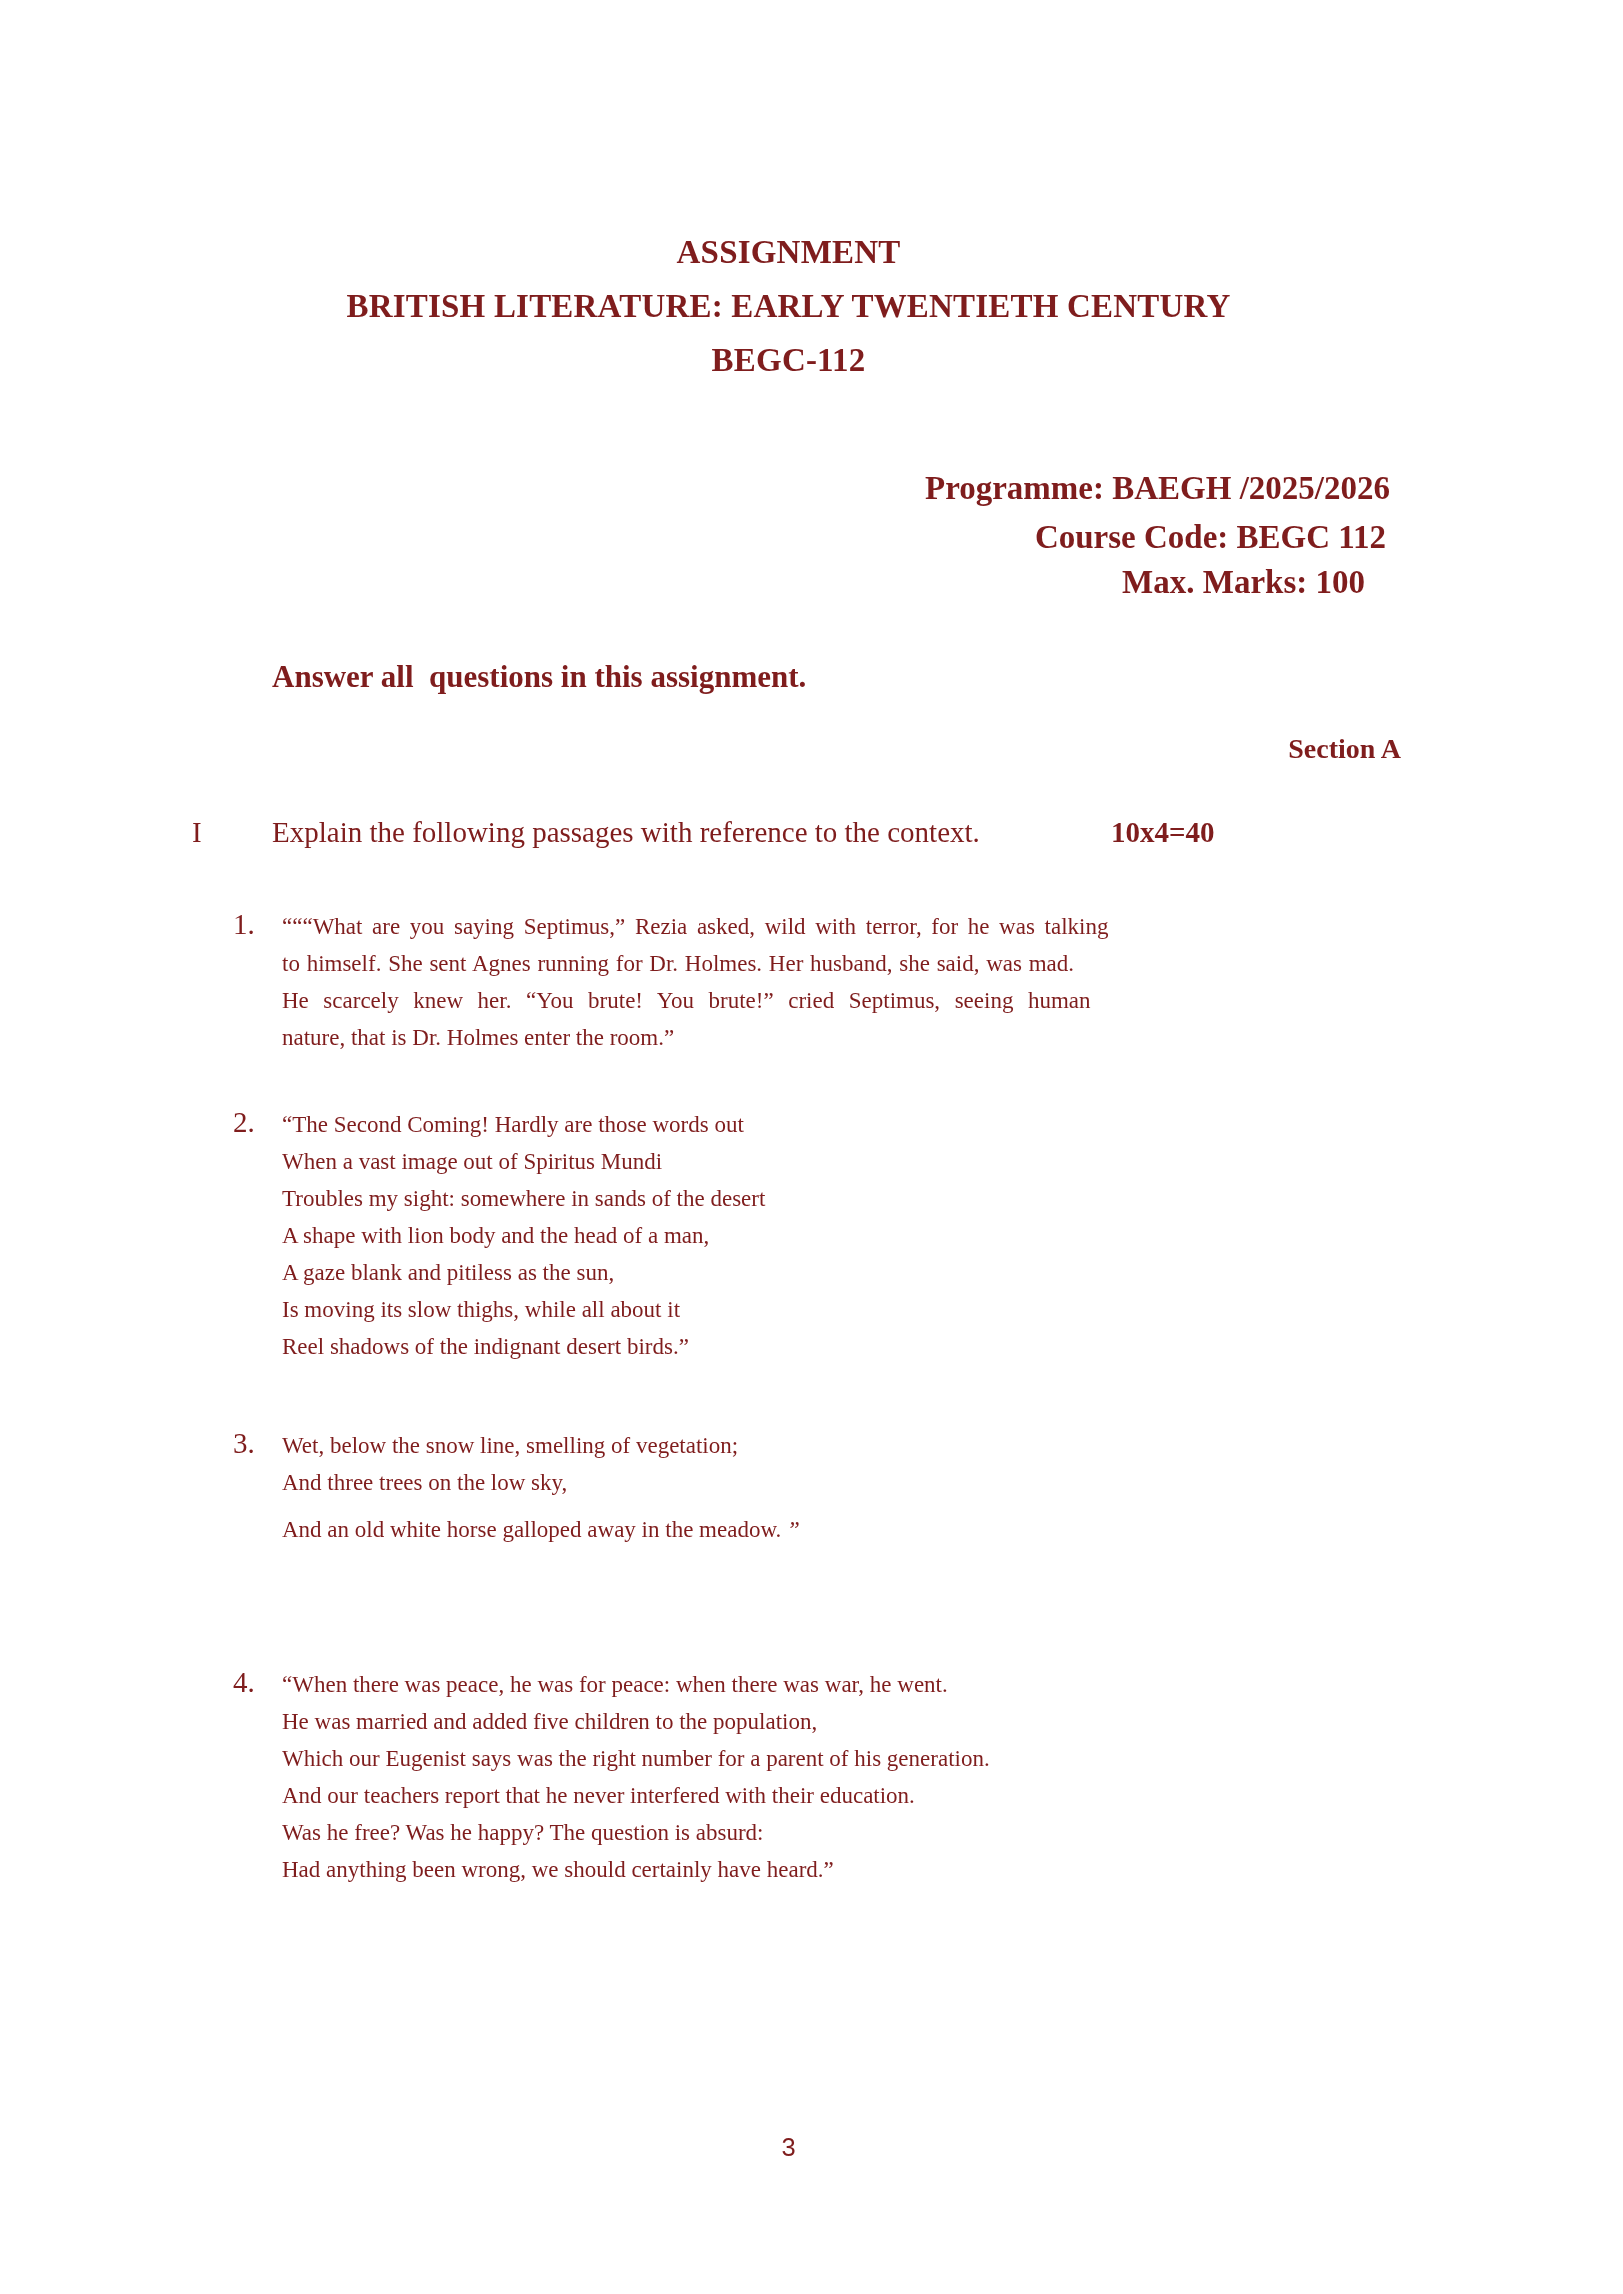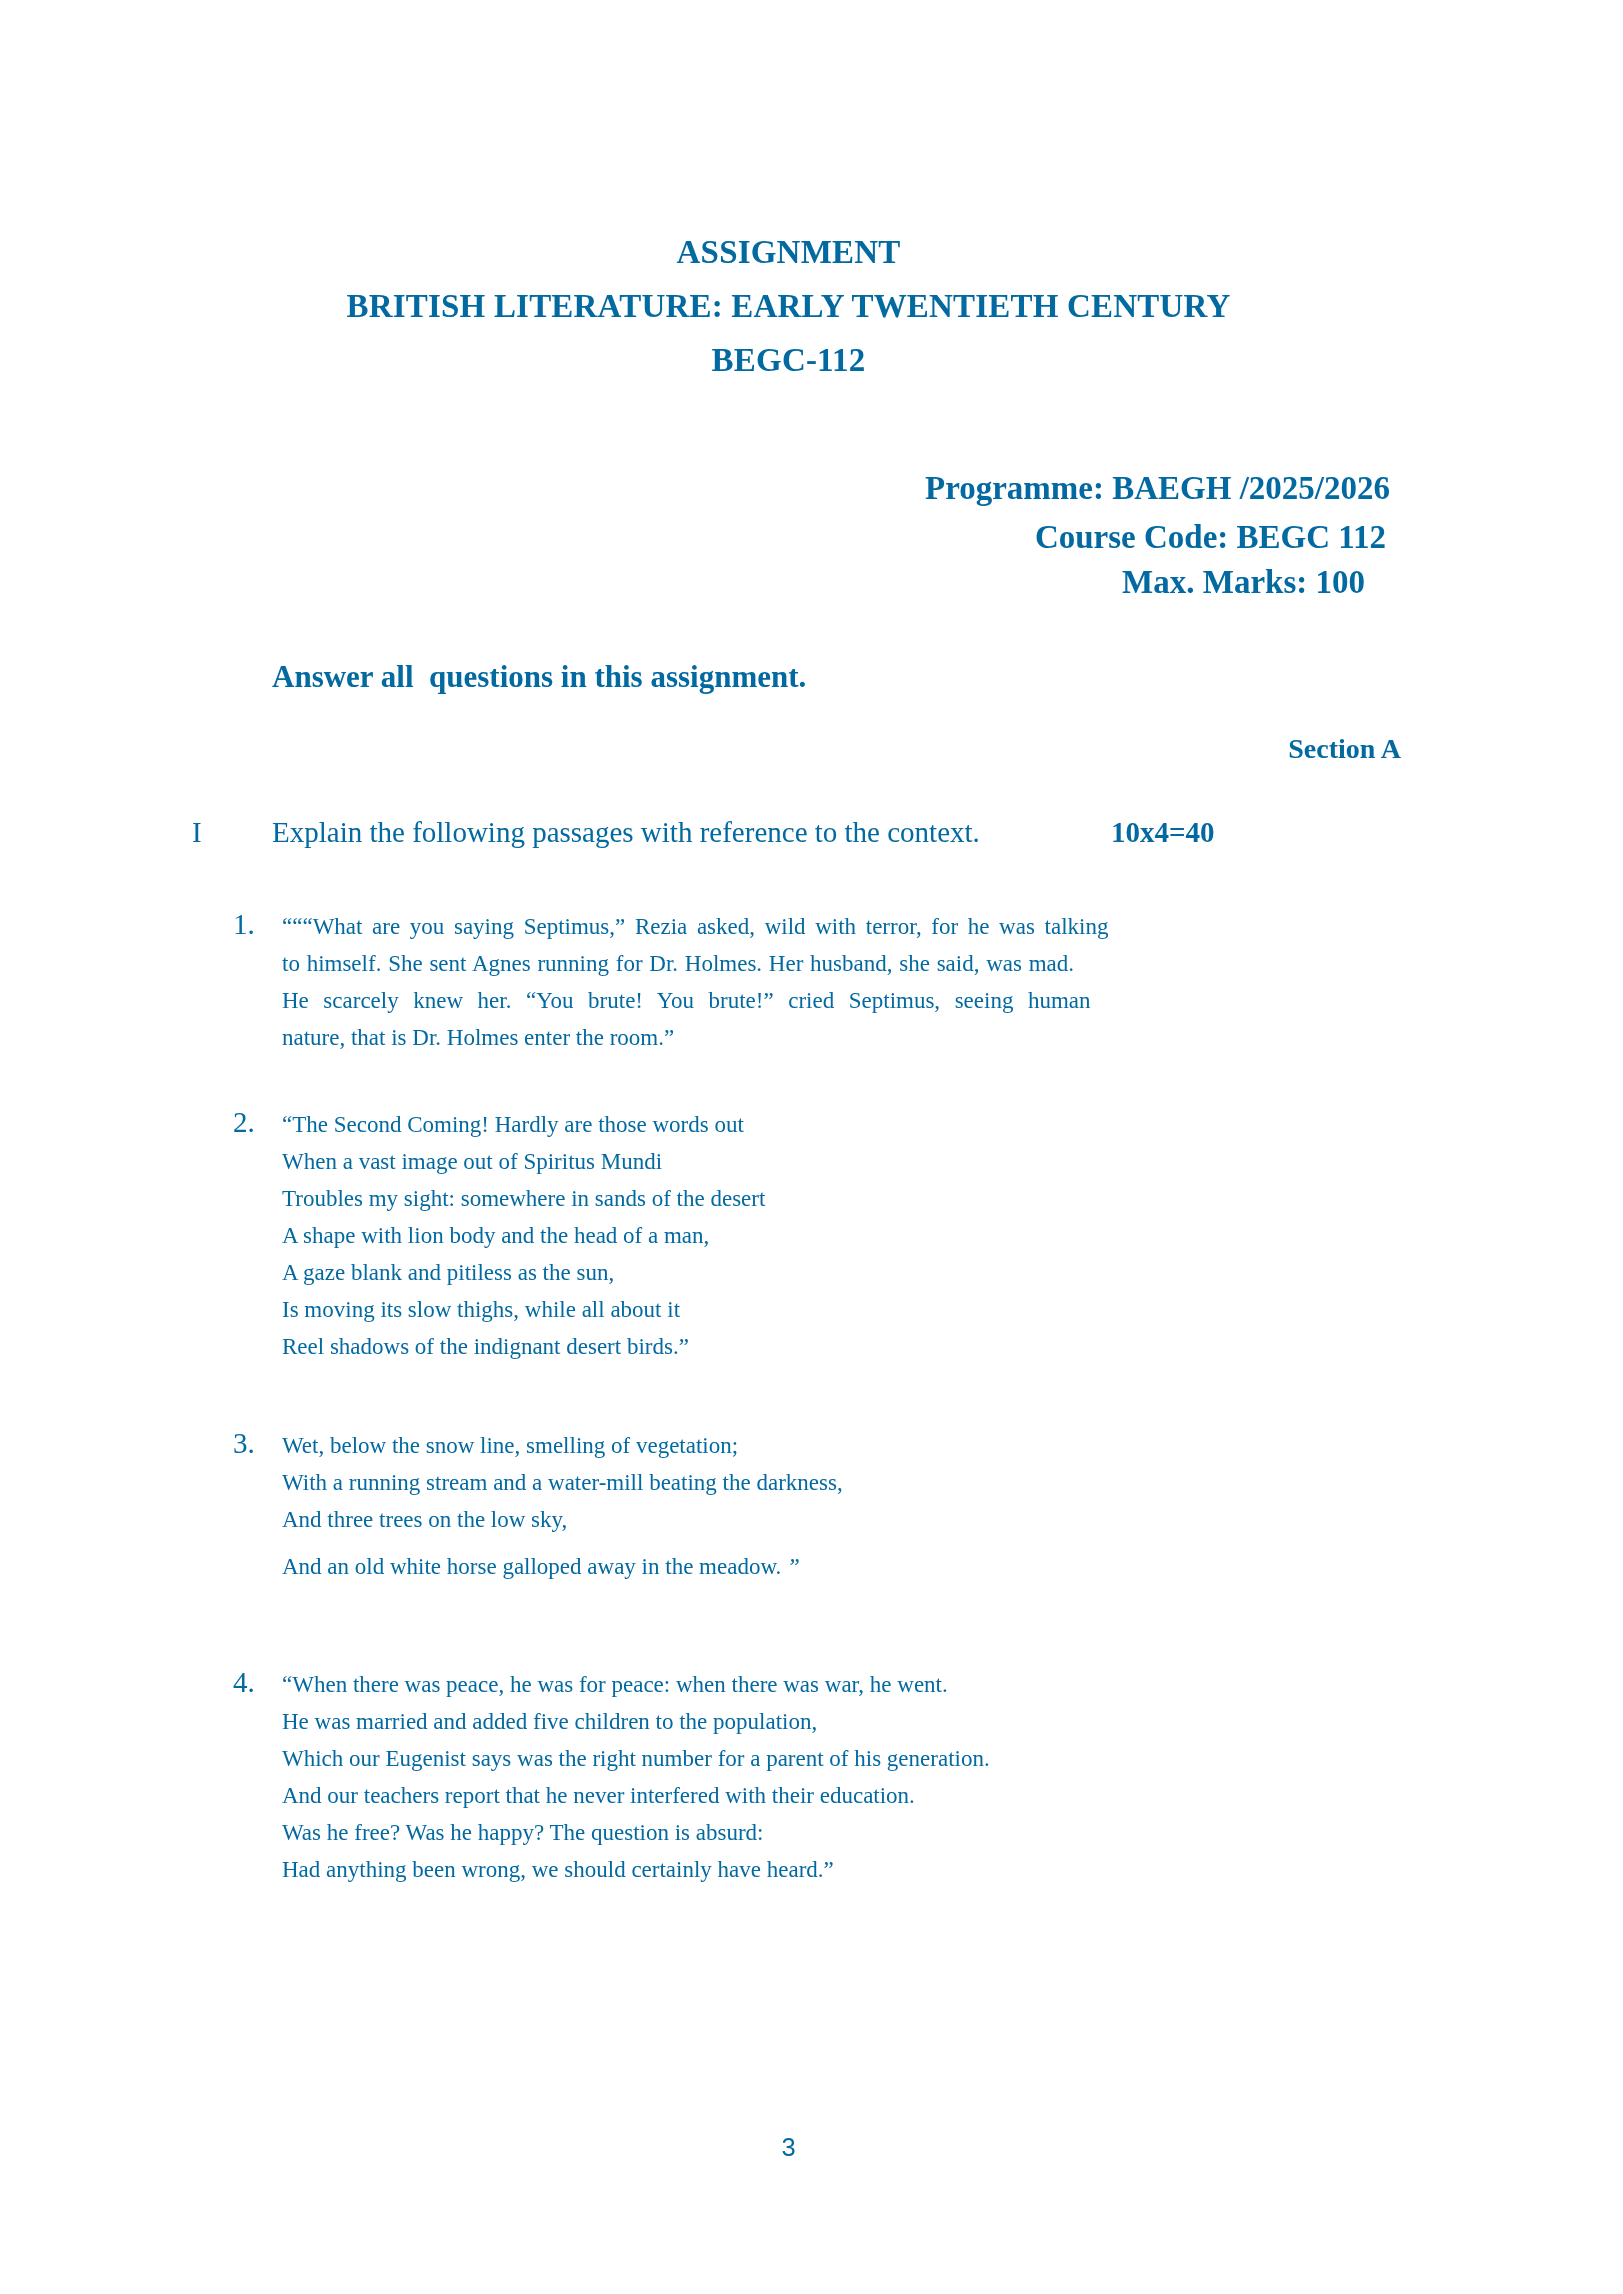--- a/index.html
+++ b/index.html
@@ -2,21 +2,21 @@
 <html><head>
 <meta charset="utf-8">
 <style>
   html, body { margin: 0; padding: 0; background: #e8e8e8; }
   .page {
     position: relative;
     width: 1623px;
     height: 2295px;
     margin: 0 auto;
     background: #ffffff;
-    color: #0369a1;
+    color: #7f1d1d;
     font-family: "Liberation Serif", serif;
     overflow: hidden;
   }
   .abs { position: absolute; }
   .center-col {
     left: 176px;
     width: 1225px;
     text-align: center;
   }
   .title-line {
@@ -108,21 +108,20 @@
     <div class="line">Troubles my sight: somewhere in sands of the desert</div>
     <div class="line">A shape with lion body and the head of a man,</div>
     <div class="line">A gaze blank and pitiless as the sun,</div>
     <div class="line">Is moving its slow thighs, while all about it</div>
     <div class="line">Reel shadows of the indignant desert birds.”</div>
   </div>
 
   <div class="abs list-num" style="top:1427px; left:233px">3.</div>
   <div class="abs passage" style="top:1427px; left:282px">
     <div class="line">Wet, below the snow line, smelling of vegetation;</div>
-    <div class="line">With a running stream and a water-mill beating the darkness,</div>
     <div class="line">And three trees on the low sky,</div>
     <div class="line gap-top"><span>And an old white horse galloped away in the meadow. </span><span class="italic-quote">”</span></div>
   </div>
 
   <div class="abs list-num" style="top:1666px; left:233px">4.</div>
   <div class="abs passage" style="top:1666px; left:282px">
     <div class="line">“When there was peace, he was for peace: when there was war, he went.</div>
     <div class="line">He was married and added five children to the population,</div>
     <div class="line">Which our Eugenist says was the right number for a parent of his generation.</div>
     <div class="line">And our teachers report that he never interfered with their education.</div>

